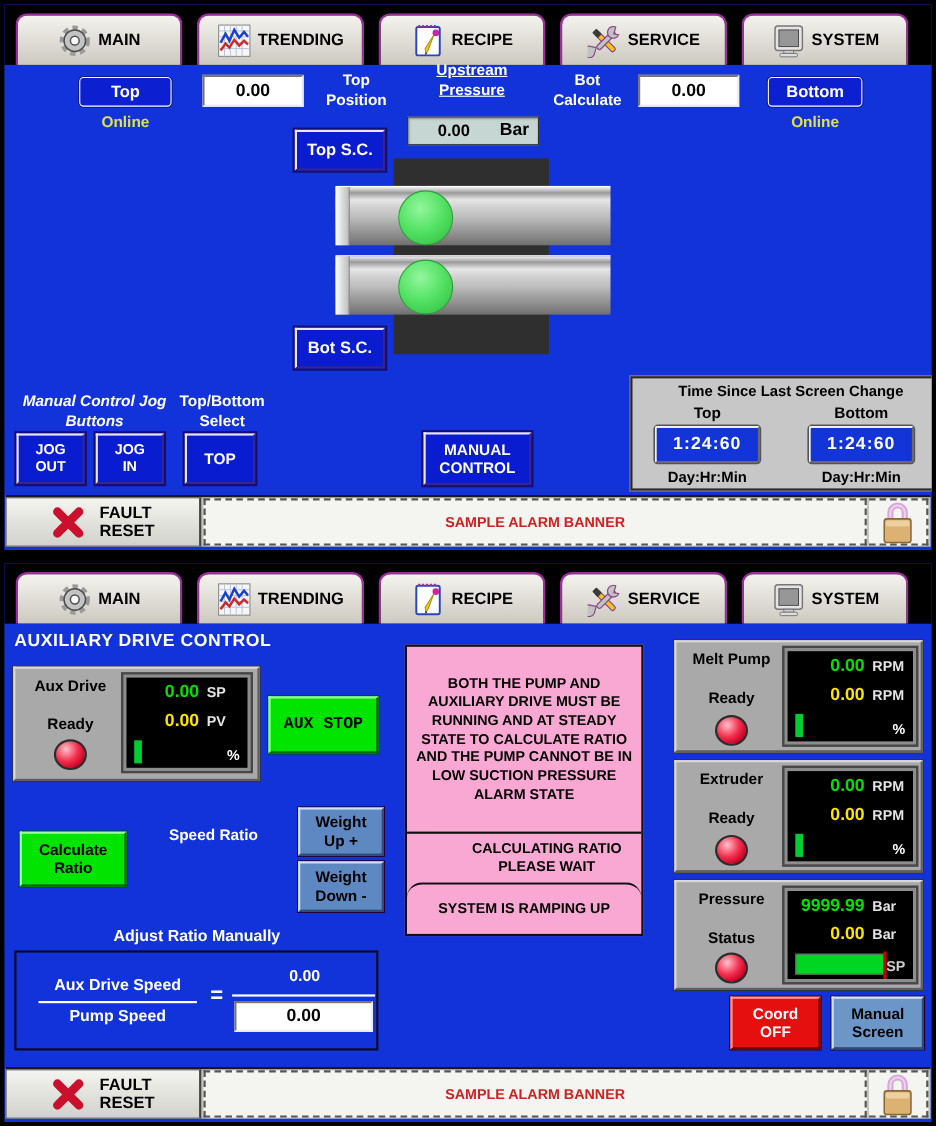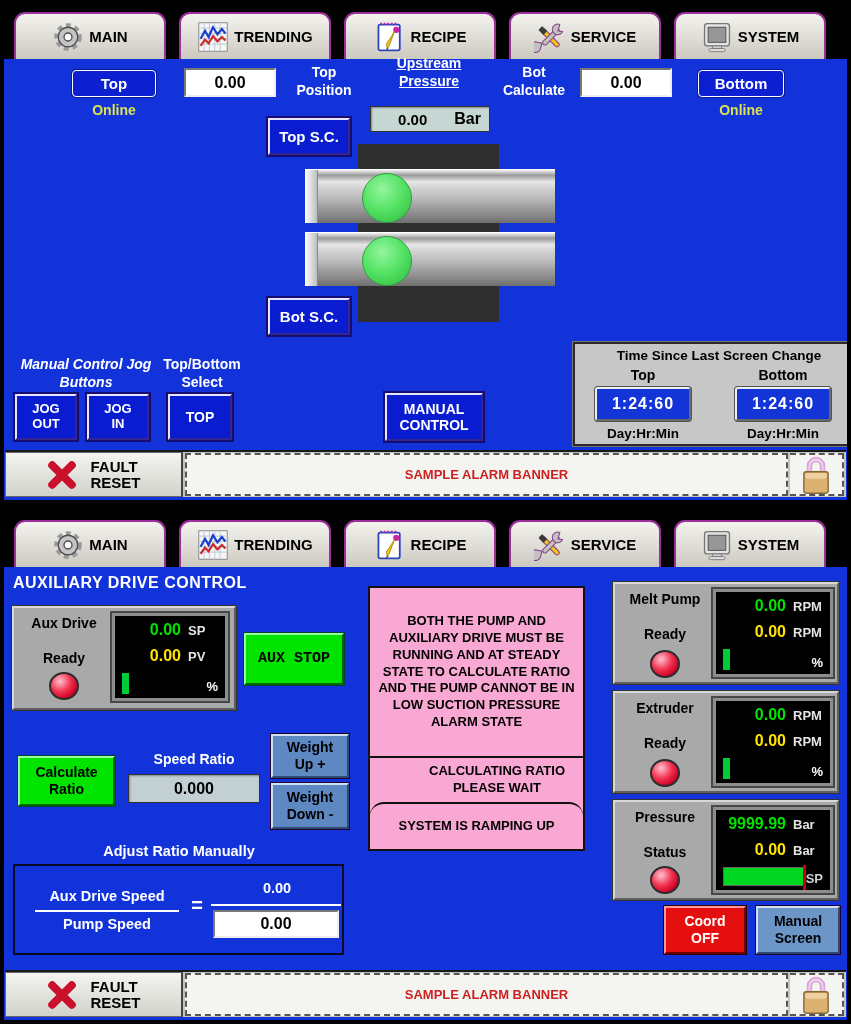--- a/index.html
+++ b/index.html
@@ -400,23 +400,20 @@
             </span>
           <span class="pct" style="color:#cfcfcf;">SP</span>
         </div>
       </div>
     </div>
 
     <div class="green-btn preline" style="left:14px;top:244px;width:97px;height:50px;font-size:14px;">Calculate
 Ratio</div>
 
     <div class="wlabel" style="left:120px;top:239px;width:140px;">Speed Ratio</div>
-    <div class="ro-display" style="left:124px;top:262px;width:132px;height:29px;background:#c2d0d4;justify-content:center;font-size:16px;">
-      <span>0.000</span>
-    </div>
 
     <div class="steel-btn preline" style="left:267px;top:222px;width:78px;height:44px;">Weight
 Up +</div>
     <div class="steel-btn preline" style="left:267px;top:271px;width:78px;height:46px;">Weight
 Down -</div>
 
     <div class="wlabel" style="left:55px;top:330px;width:240px;font-size:14.5px;">Adjust Ratio Manually</div>
 
     <div class="frac-box">
       <div class="frac-text" style="left:14px;top:22px;width:156px;">Aux Drive Speed</div>

